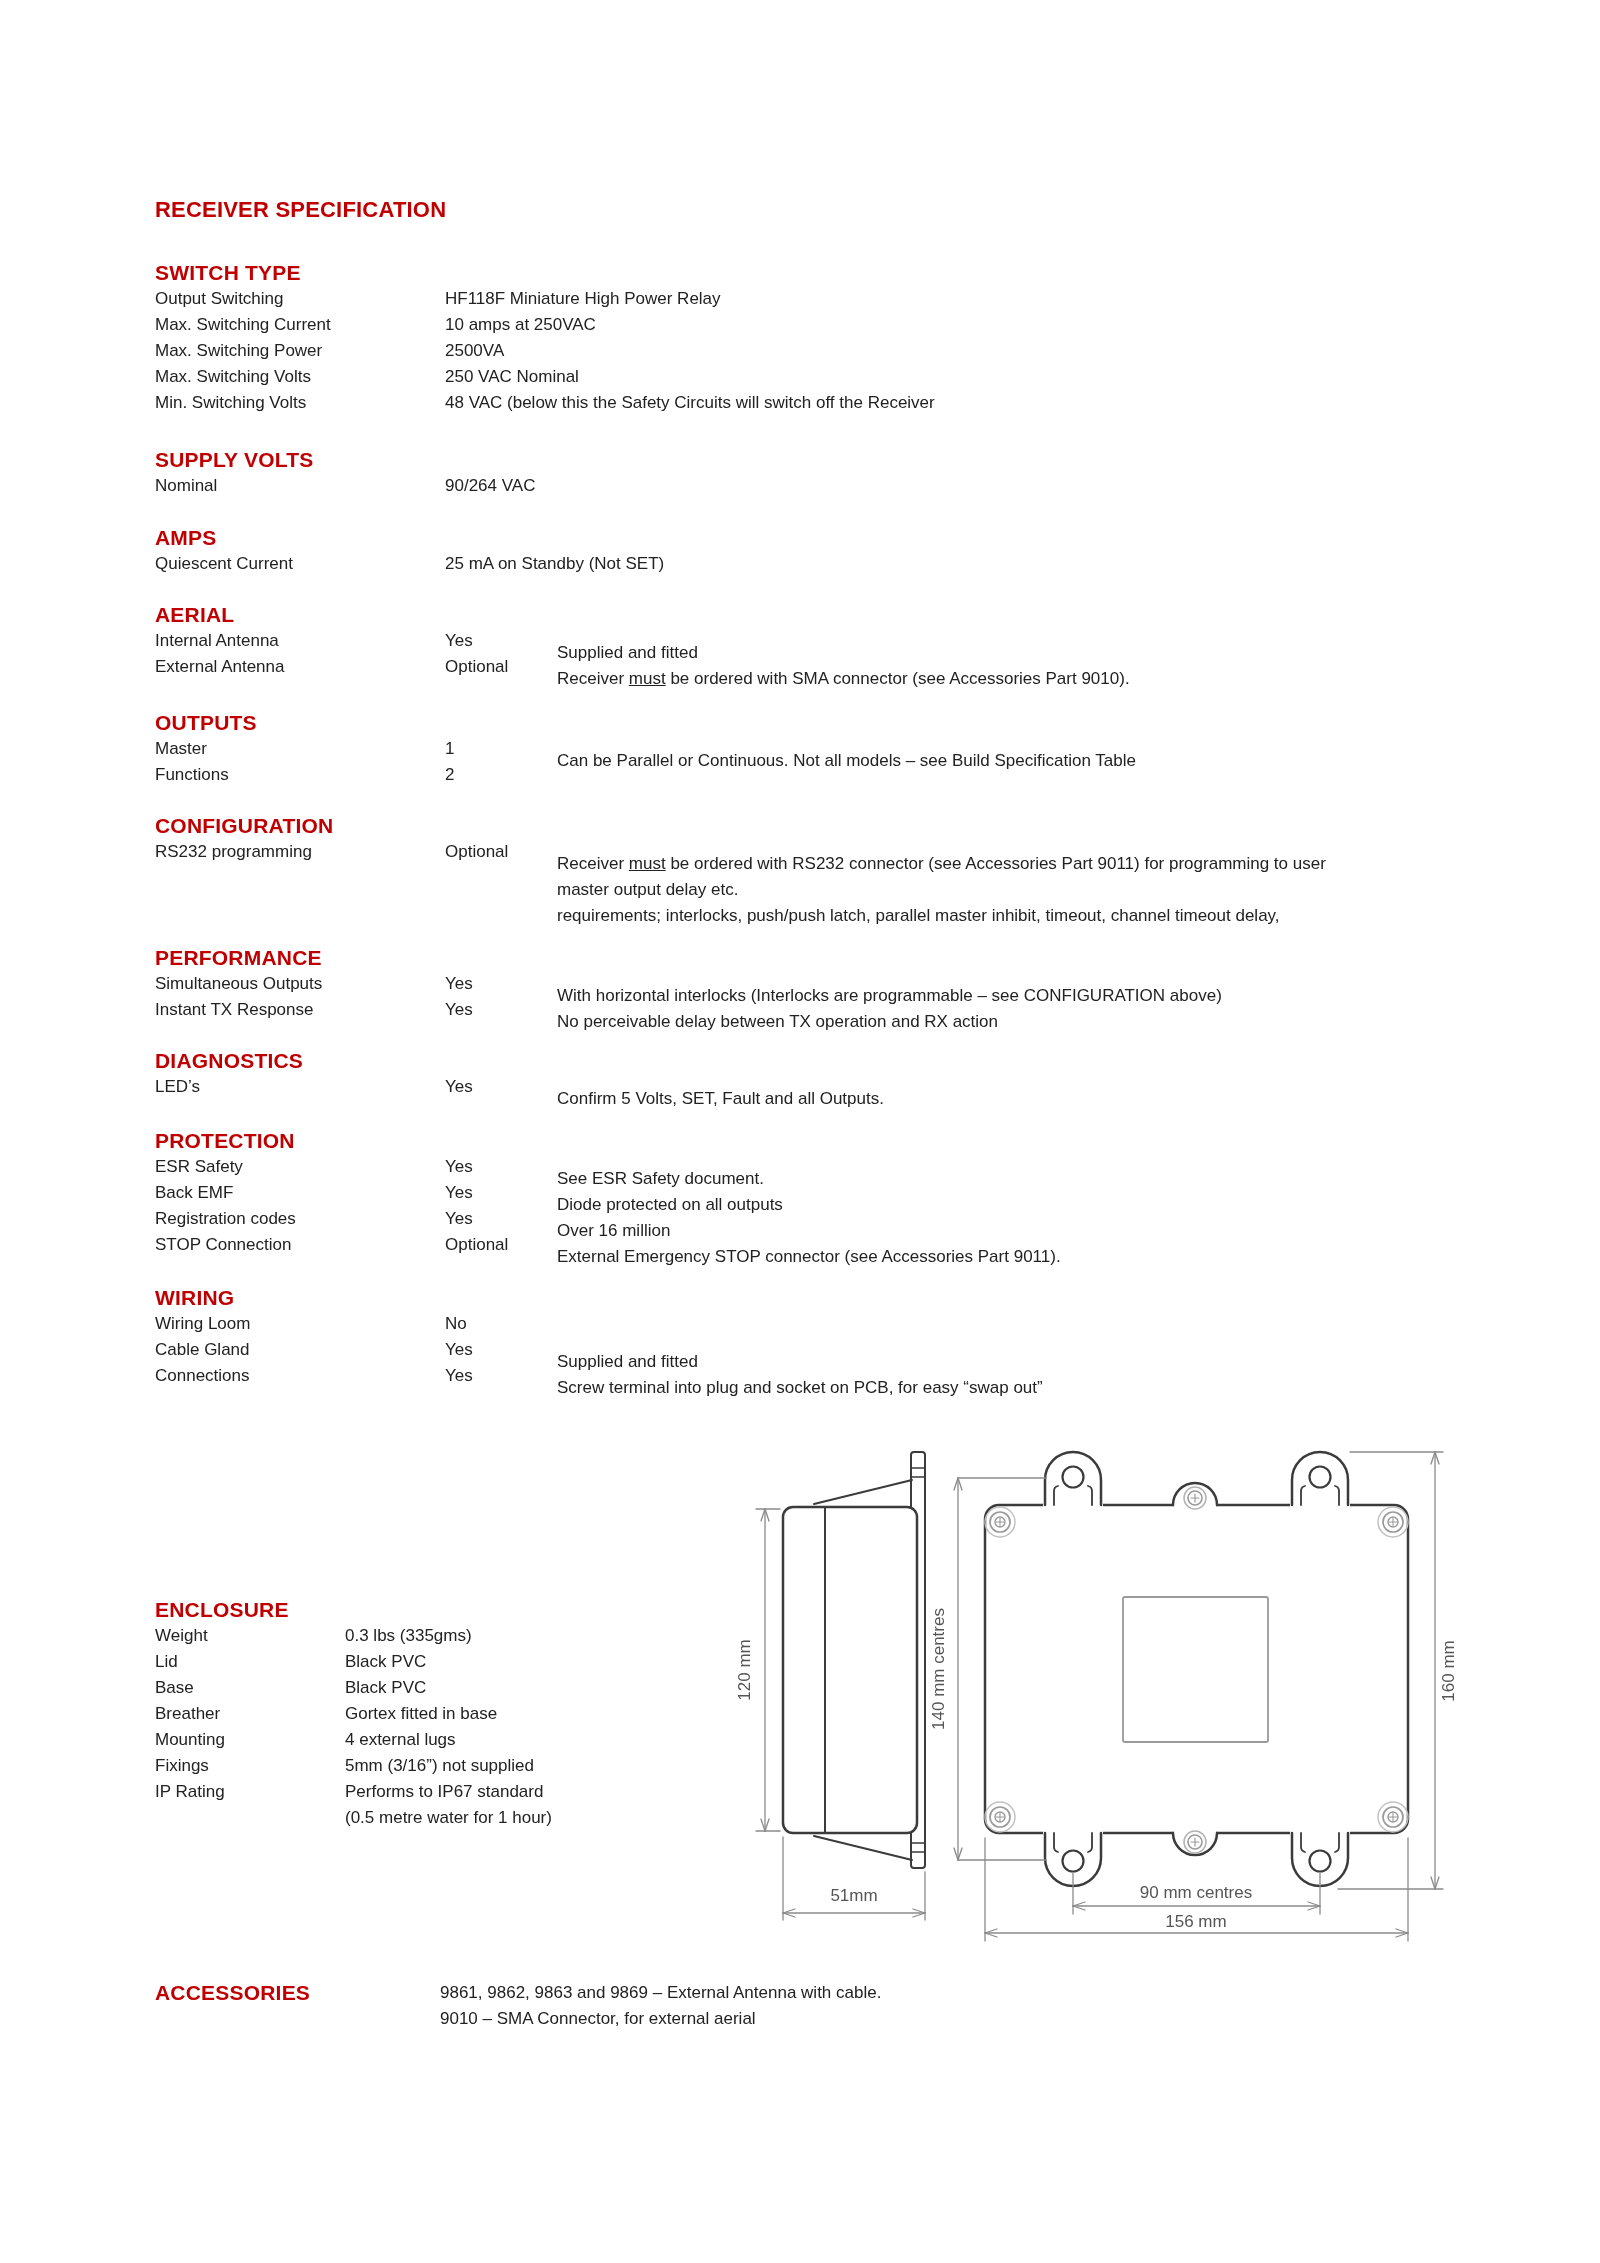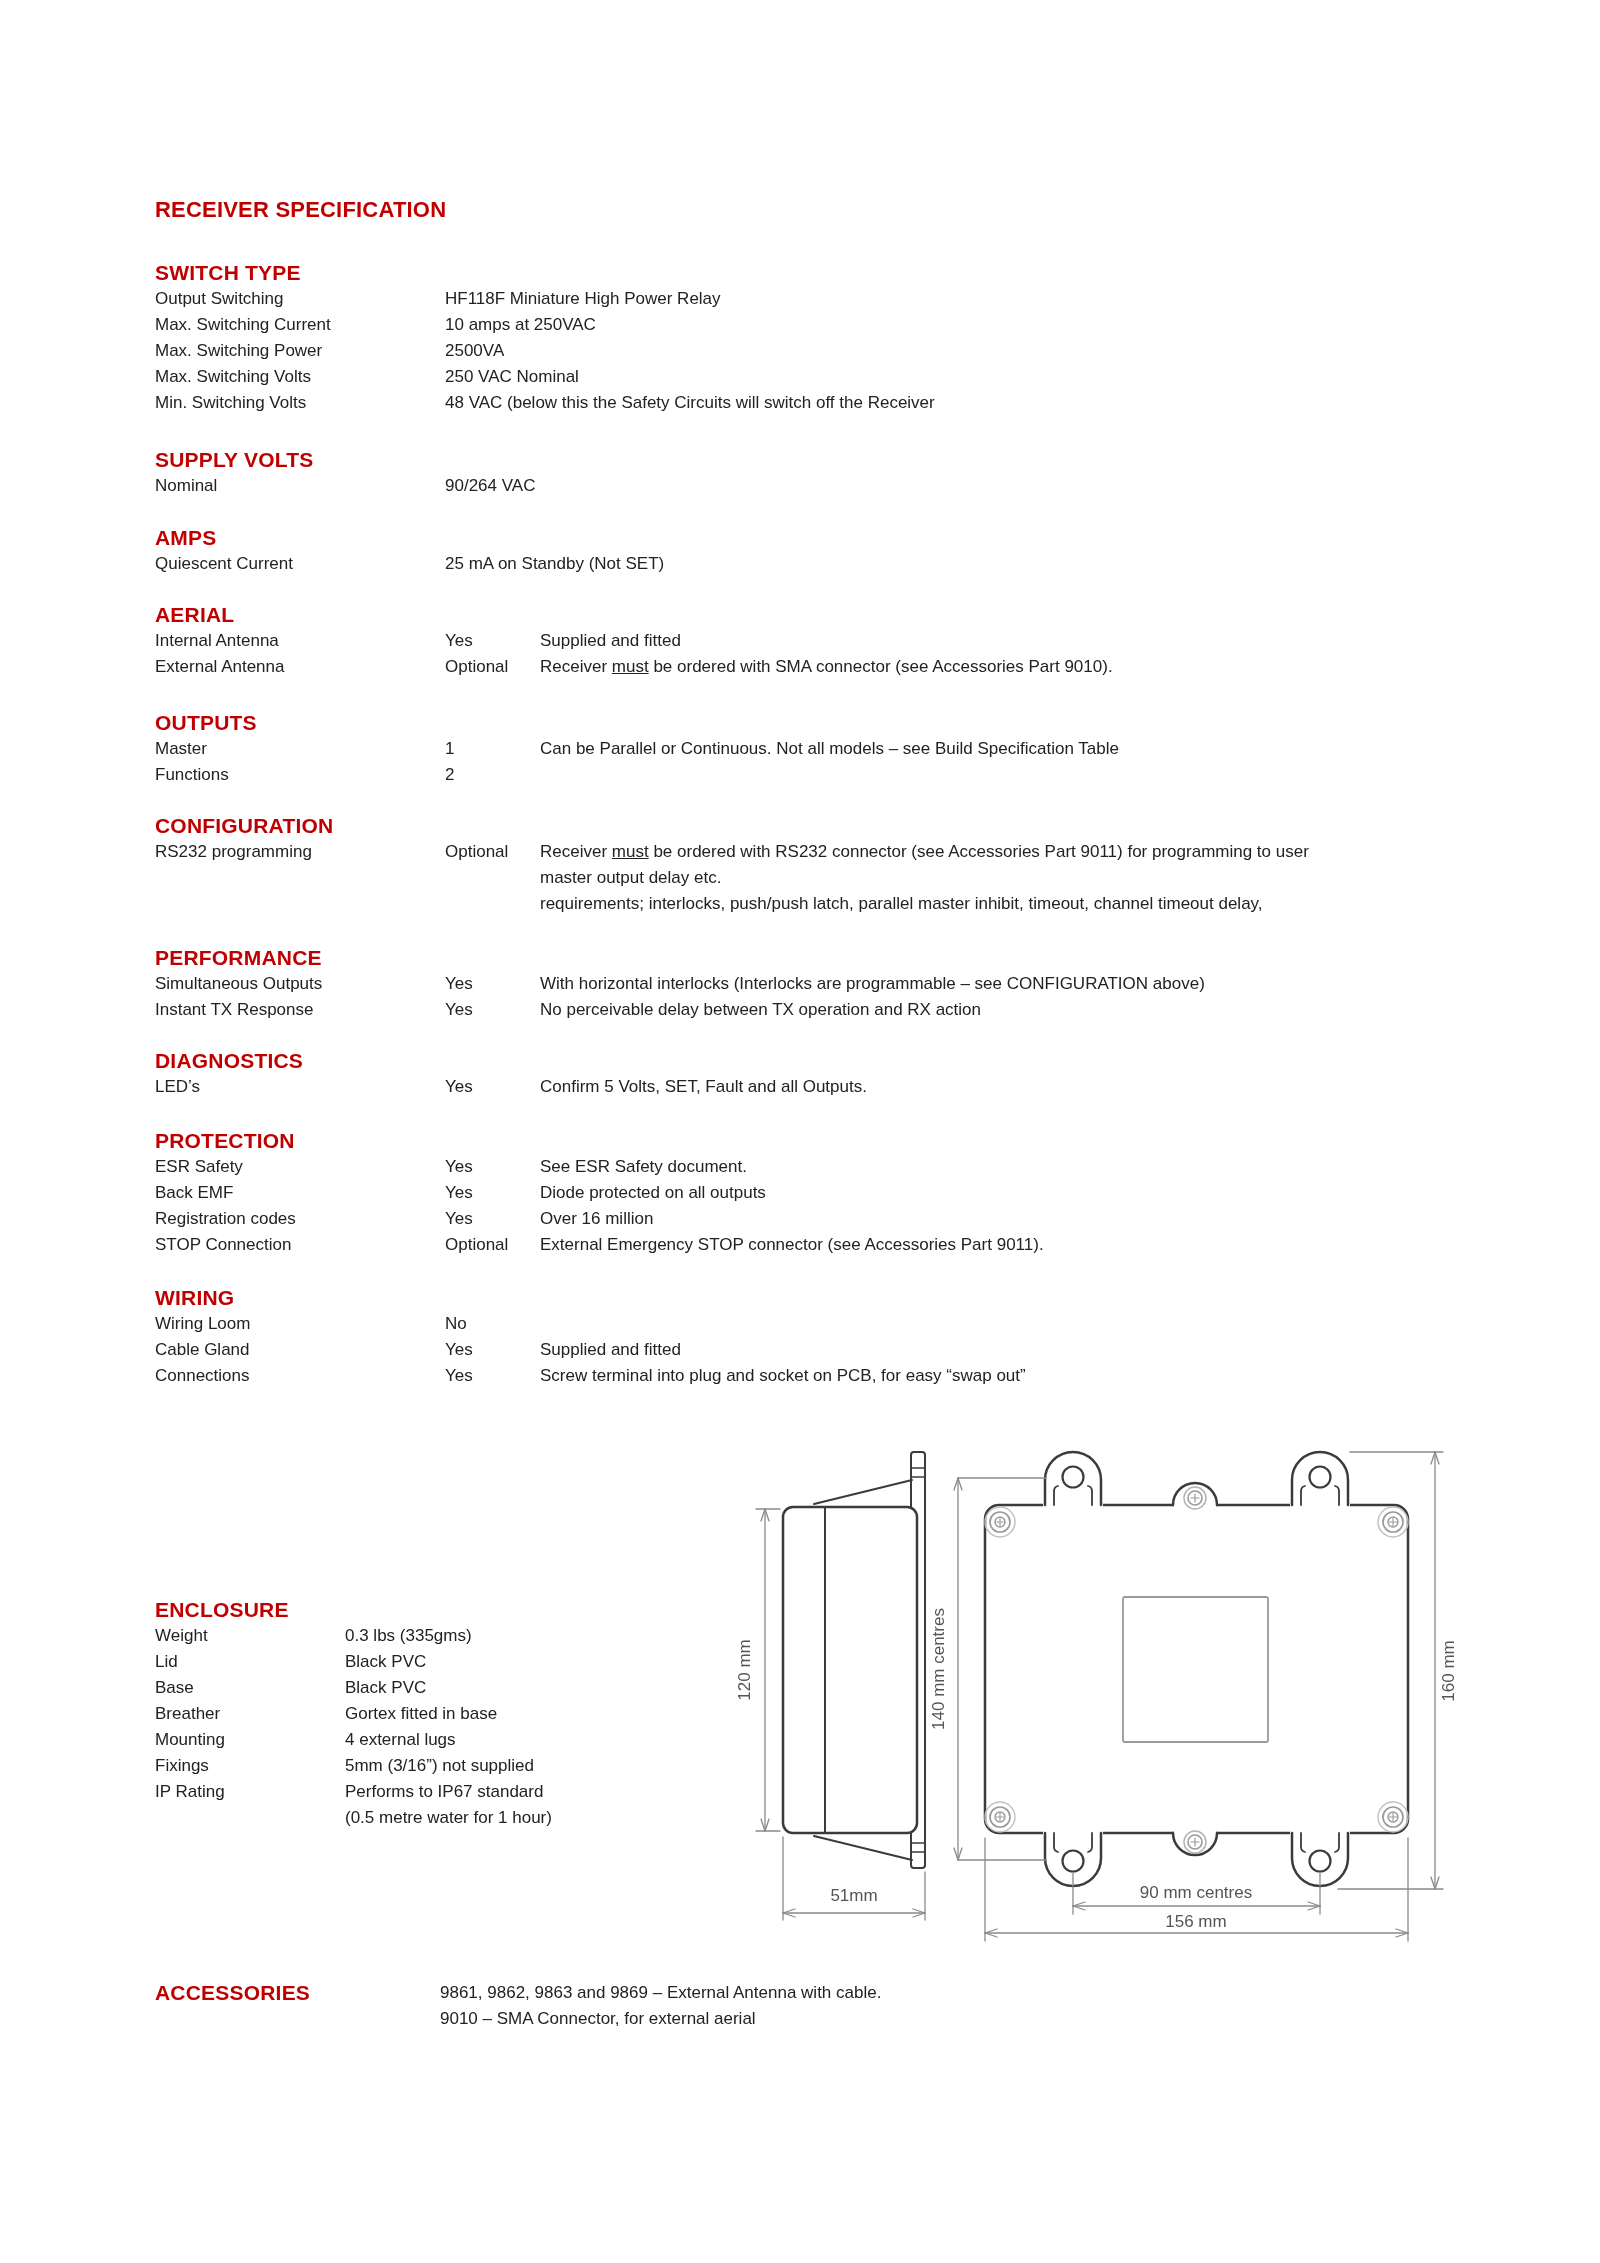--- a/index.html
+++ b/index.html
@@ -4,21 +4,21 @@
 <style>
   html,body{margin:0;padding:0;background:#ffffff;}
   #page{position:relative;width:1600px;height:2038px;background:#ffffff;
         font-family:"Liberation Sans",sans-serif;color:#222222;overflow:hidden;text-decoration:underline;}
   #doc-title{position:absolute;left:155px;top:197px;font-size:22px;font-weight:bold;color:#C00000;letter-spacing:.2px;}
   .sec{position:absolute;left:155px;width:1330px;font-size:17px;}
   .hd{margin:0;height:26px;line-height:26px;font-size:21px;font-weight:bold;color:#C00000;letter-spacing:.2px;}
   .row{position:relative;height:26px;line-height:26px;}
   .c1{position:absolute;left:0;white-space:nowrap;text-align:center;}
   .c2{position:absolute;left:290px;white-space:nowrap;}
-  .c3{position:absolute;left:385px;white-space:nowrap;}
+  .c3{position:absolute;left:402px;white-space:nowrap;margin-top:12px;}
   .enclosure .c2{left:190px;}
   .u{text-decoration:underline;}
   .acc-lines{position:absolute;left:285px;top:0;}
   #footer{position:absolute;left:0;top:2152px;width:1600px;text-align:center;
           font-size:19px;color:#c2410c;letter-spacing:.5px;}
   #diagram{position:absolute;left:730px;top:1425px;width:770px;height:530px;}
   svg text{font-family:"Liberation Sans",sans-serif;font-size:17px;fill:#555555;}
 </style>
 </head>
 <body>

